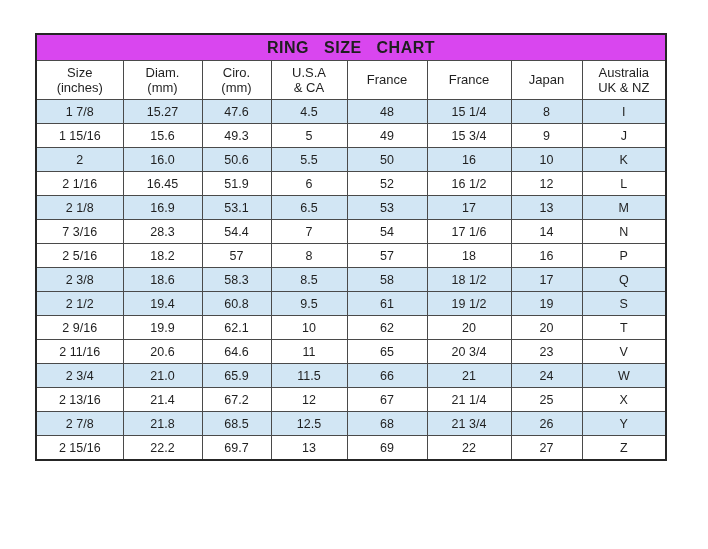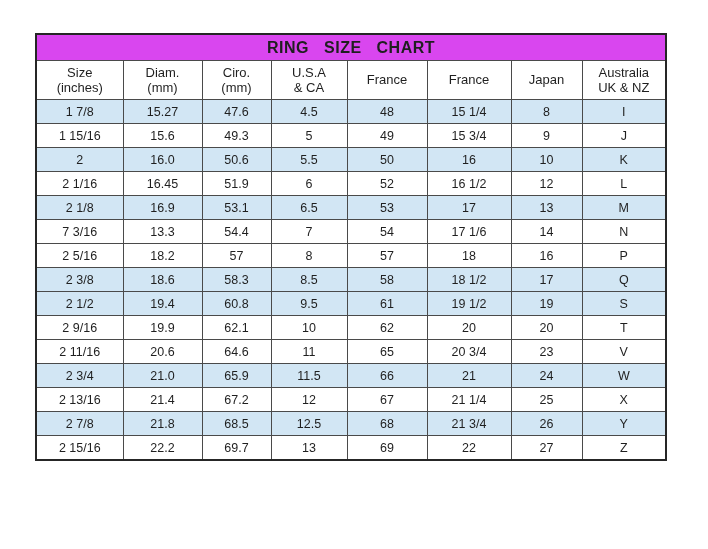--- a/index.html
+++ b/index.html
@@ -165,21 +165,21 @@
             <td>16.9</td>
             <td>53.1</td>
             <td>6.5</td>
             <td>53</td>
             <td>17</td>
             <td>13</td>
             <td>M</td>
           </tr>
           <tr>
             <td>7 3/16</td>
-            <td>13.3</td>
+            <td>28.3</td>
             <td>54.4</td>
             <td>7</td>
             <td>54</td>
             <td>17 1/6</td>
             <td>14</td>
             <td>N</td>
           </tr>
           <tr>
             <td>2 5/16</td>
             <td>18.2</td>

